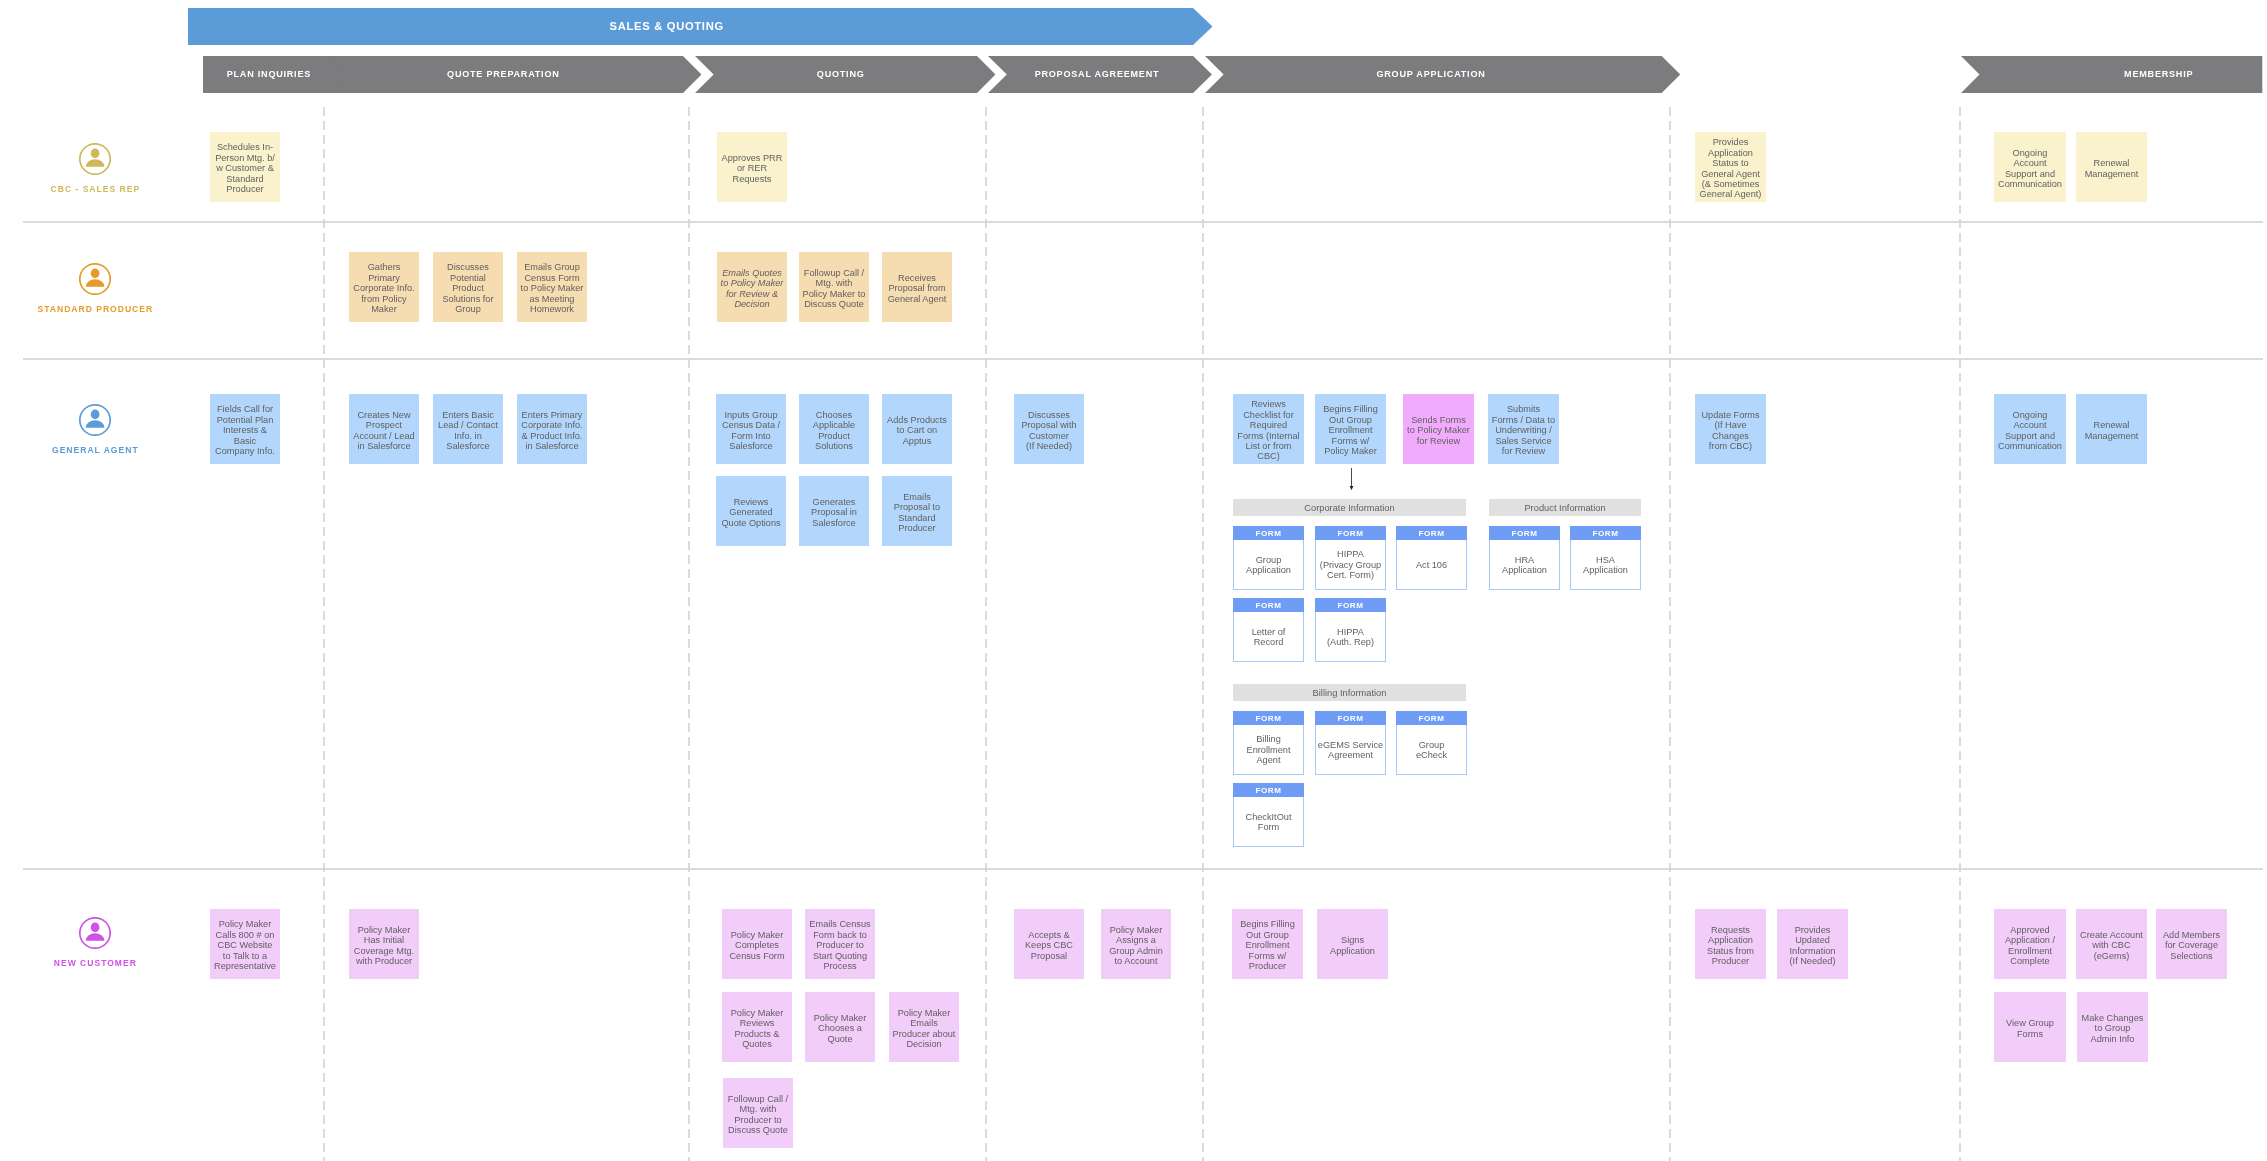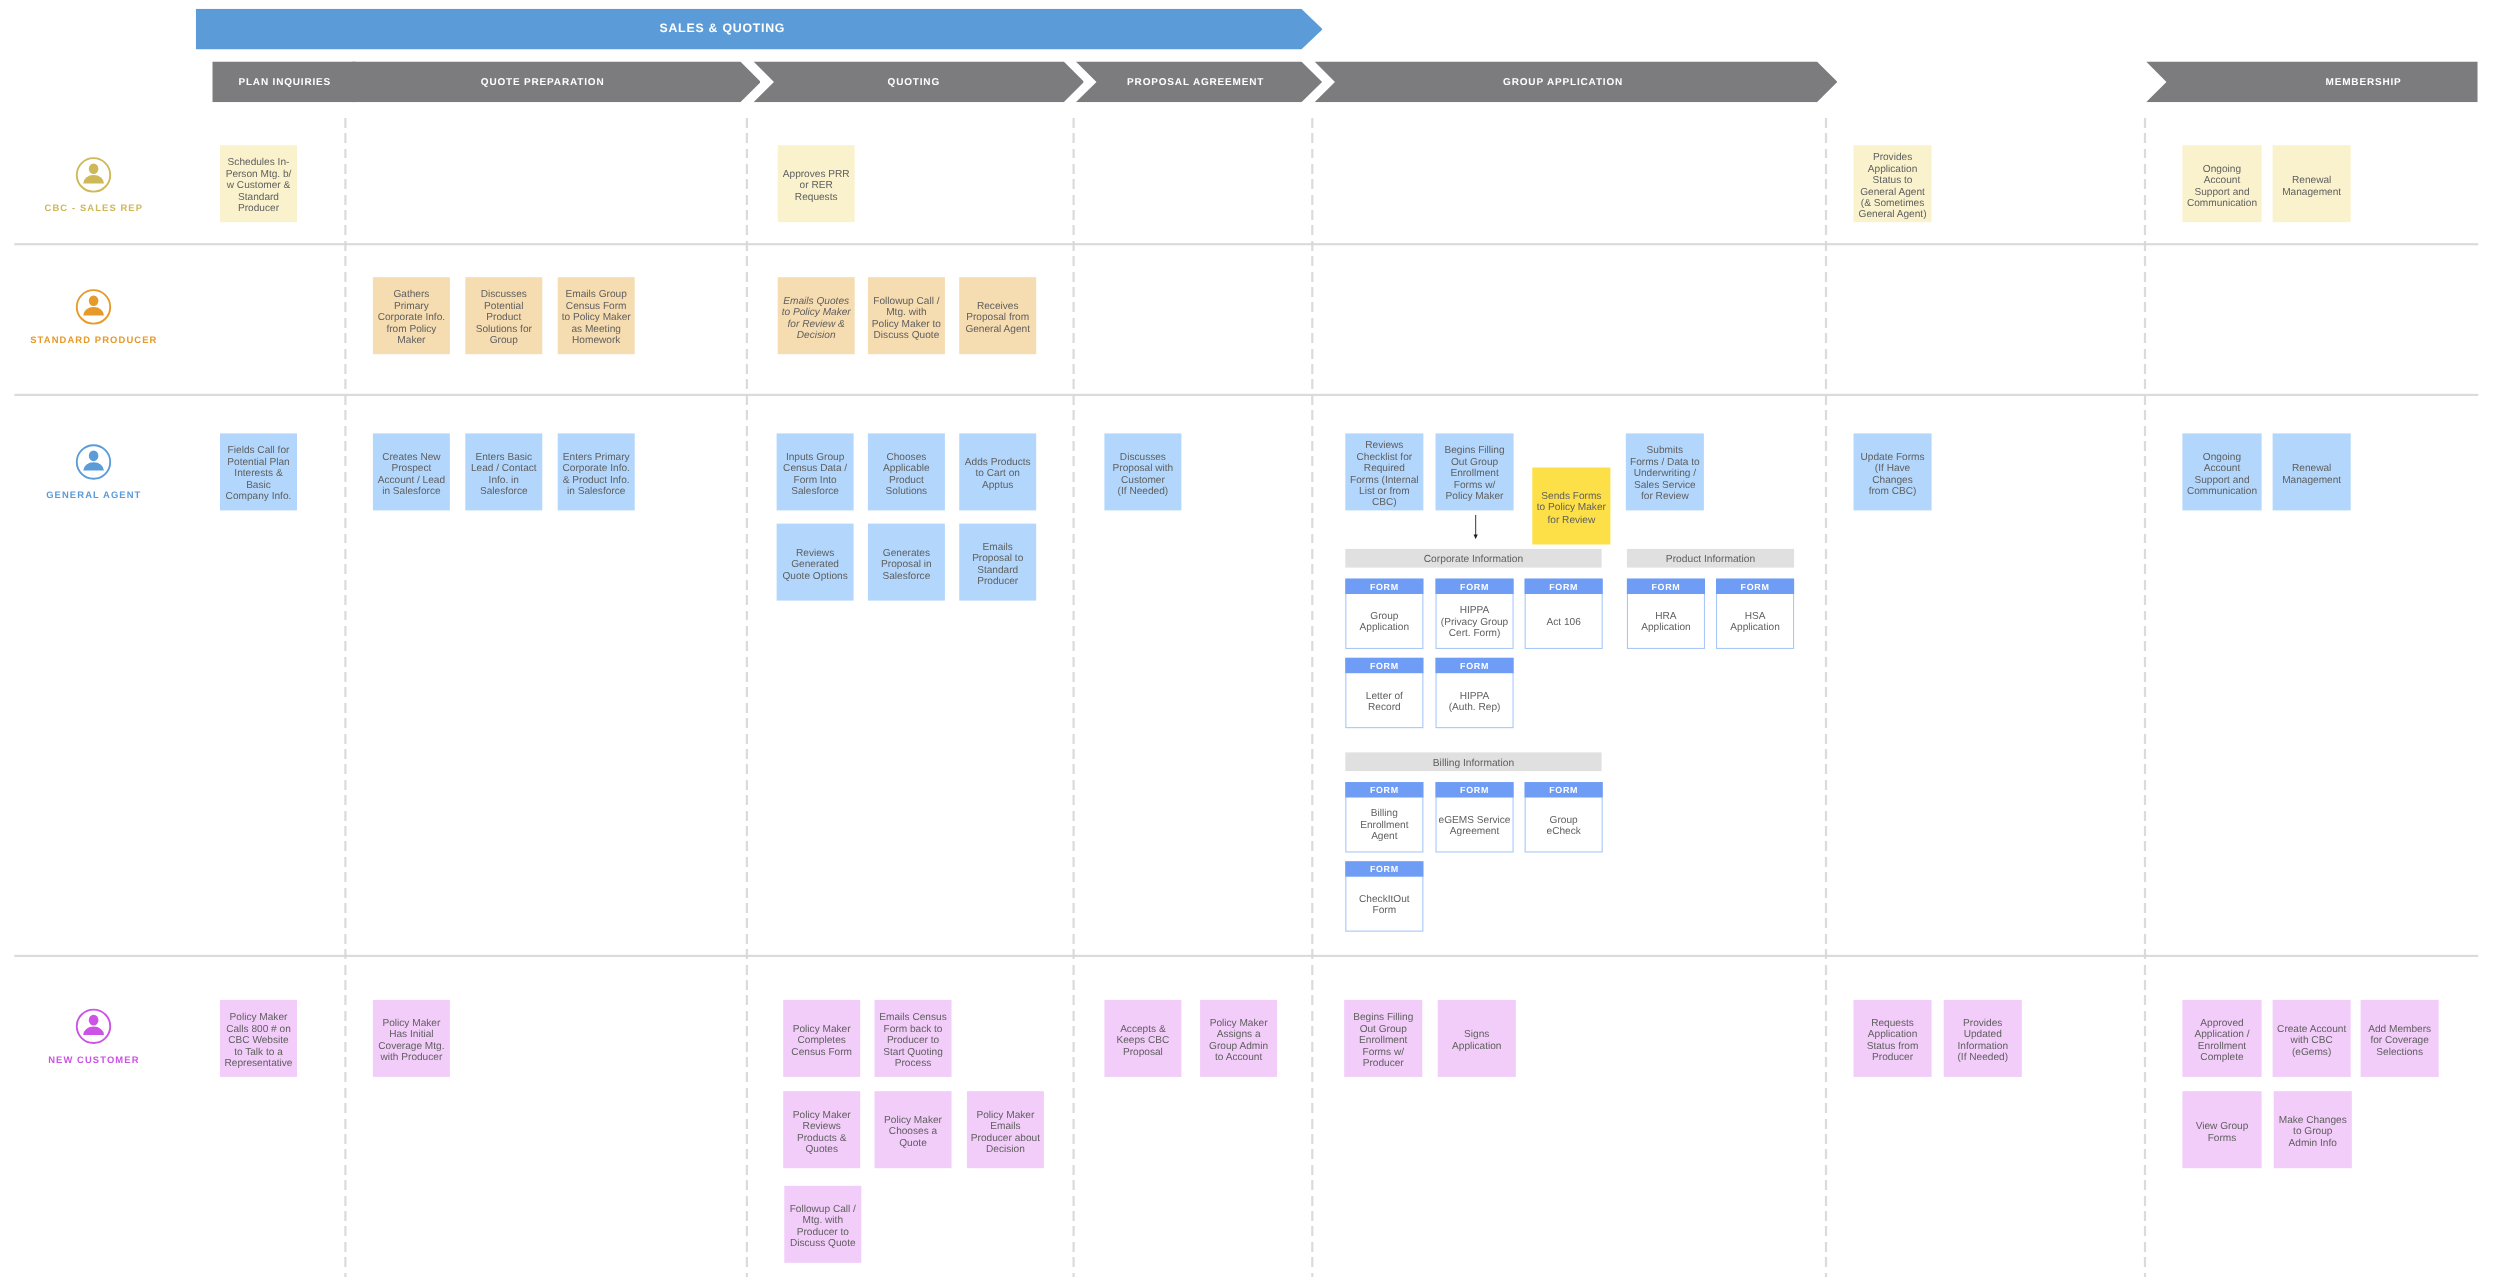--- a/index.html
+++ b/index.html
@@ -1,19 +1,19 @@
 <!DOCTYPE html>
 <html><head>
 <meta charset="utf-8">
 <title>Customer Journey Map</title>
 <style>
 html,body{margin:0;padding:0;background:#ffffff;}
 body{width:2267px;height:1161px;position:relative;overflow:hidden;
      font-family:"Liberation Sans",sans-serif;}
-.canvas{position:absolute;left:0;top:0;width:2049px;height:1161px;}
+.canvas{position:absolute;left:10px;top:0;width:2049px;height:1161px;}
 .band{position:absolute;height:37px;}
 .band svg{position:absolute;left:0;top:0;}
 .band .lbl{position:absolute;top:0;height:37px;display:flex;align-items:center;
   justify-content:center;color:#fff;white-space:nowrap;}
 .phase-bar .lbl{font-size:11.2px;font-weight:bold;letter-spacing:0.7px;padding-bottom:1.5px;box-sizing:border-box;}
 .stage-bar .lbl{font-size:9.1px;font-weight:bold;letter-spacing:0.75px;}
 .row-sep{position:absolute;height:2px;opacity:0.88;}
 .col-div{position:absolute;width:1px;}
 .lane-icon{position:absolute;}
 .lane-txt{position:absolute;text-align:center;white-space:nowrap;
@@ -202,21 +202,21 @@
 Checklist for
 Required
 Forms (Internal
 List or from
 CBC)</span></div>
     <div class="card blue" style="left: 1305px; top: 394px; width: 71px; height: 70px; background: rgb(179, 215, 252);"><span>Begins Filling
 Out Group
 Enrollment
 Forms w/
 Policy Maker</span></div>
-    <div class="card blue" style="left: 1393px; top: 394px; width: 71px; height: 70px; background: #fde047; margin-top: 31px;"><span>Sends Forms
+    <div class="card blue" style="left: 1393px; top: 394px; width: 71px; height: 70px; background: #f0abfc;"><span>Sends Forms
 to Policy Maker
 for Review</span></div>
     <div class="card blue" style="left: 1478px; top: 394px; width: 71px; height: 70px; background: rgb(179, 215, 252);"><span>Submits
 Forms / Data to
 Underwriting /
 Sales Service
 for Review</span></div>
     <div class="card blue" style="left: 1685px; top: 394px; width: 71px; height: 70px; background: rgb(179, 215, 252);"><span>Update Forms
 (If Have
 Changes

